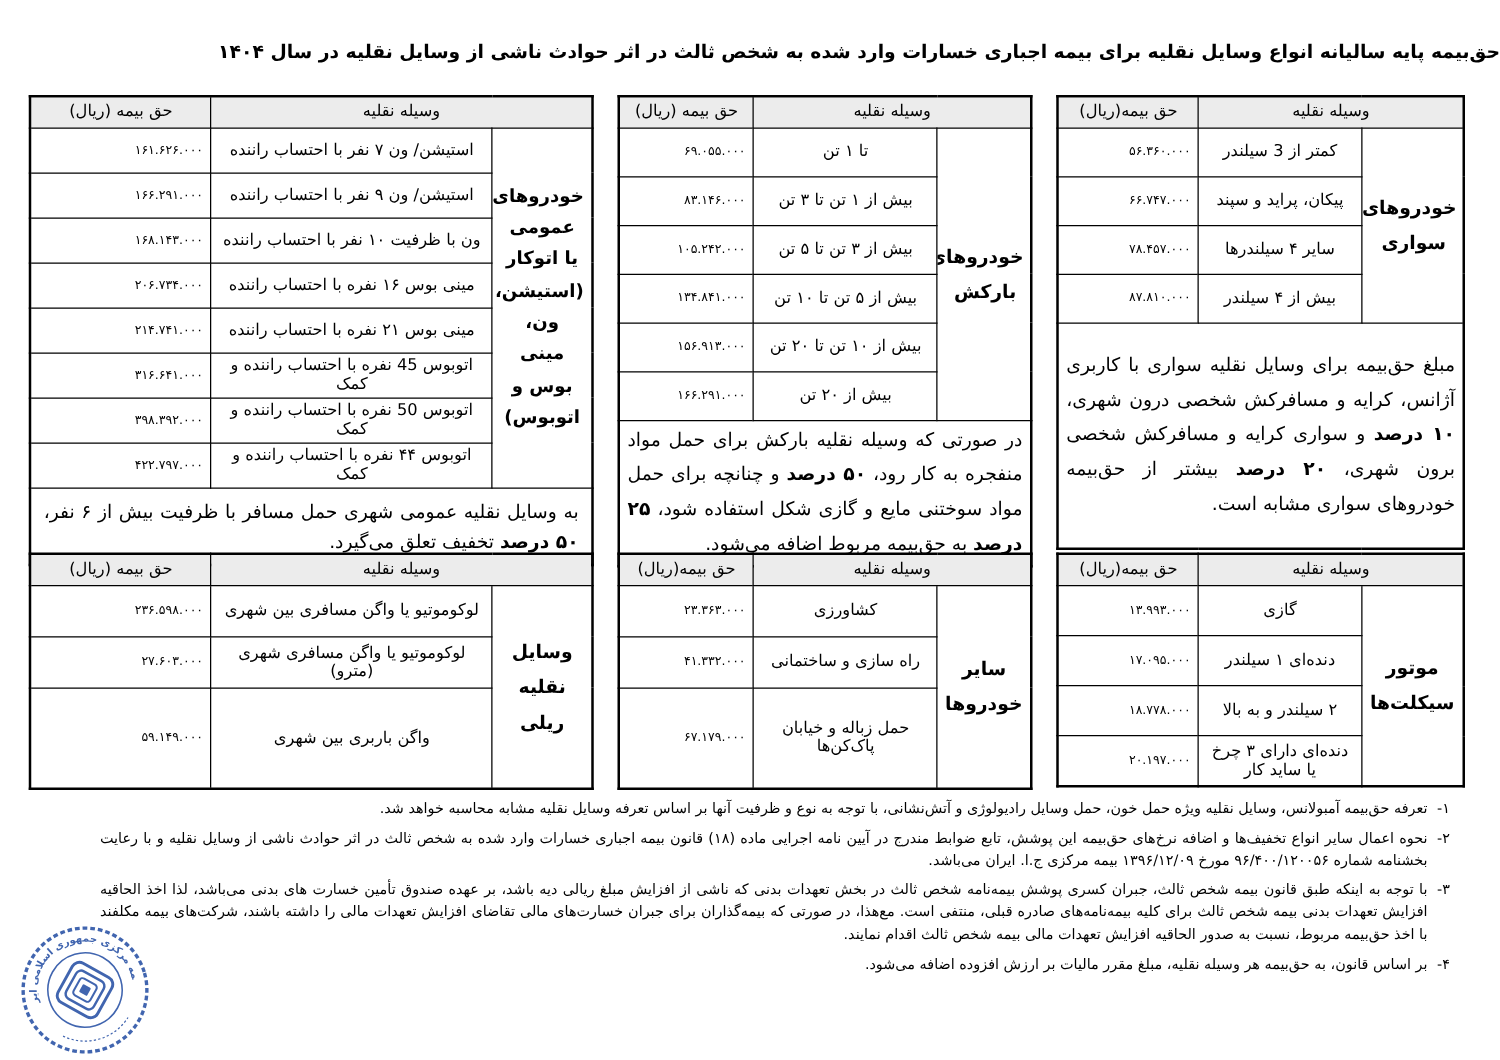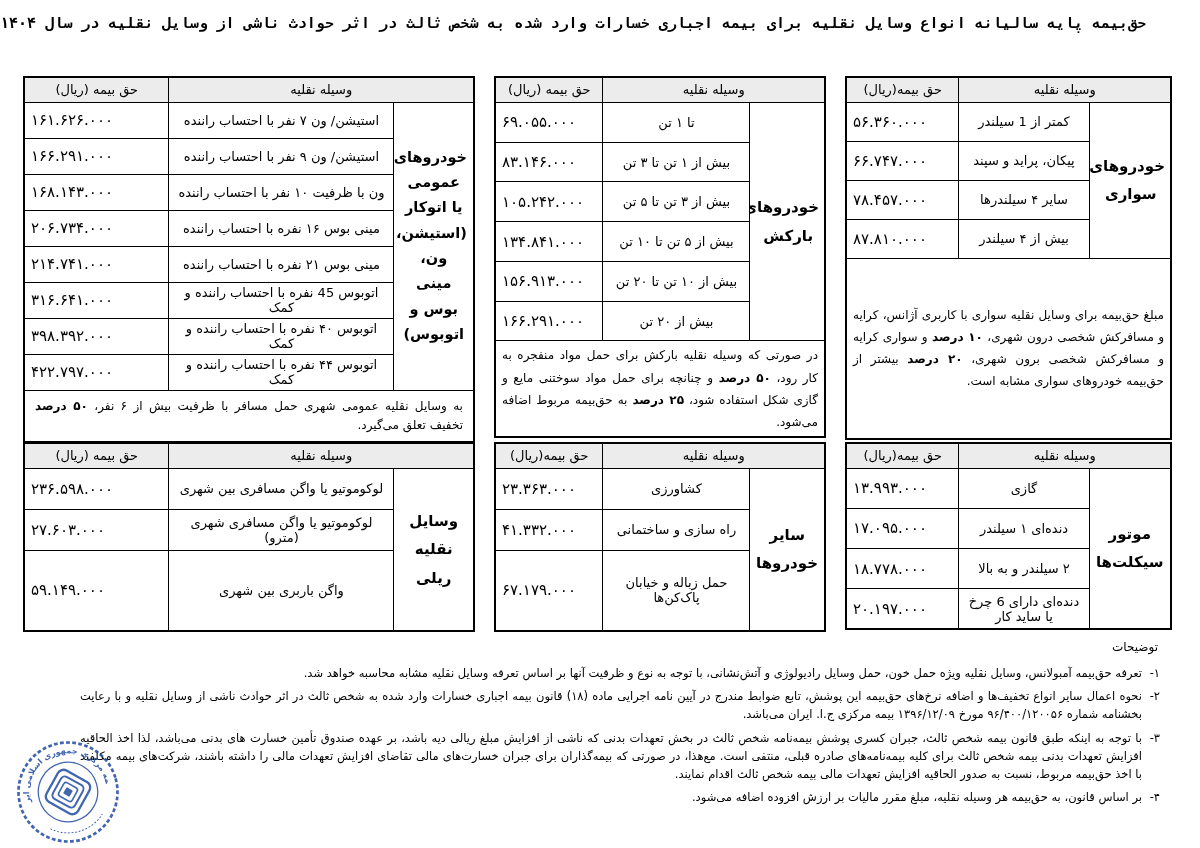--- a/index.html
+++ b/index.html
@@ -1,35 +1,35 @@
 <!DOCTYPE html>
 <html lang="fa" dir="rtl"><head>
 <meta charset="utf-8">
 <style>
   * { margin:0; padding:0; box-sizing:border-box; }
   html,body { background:#fff; }
   .page {
     position:relative; width:1200px; height:848px; background:#fff;
     font-family:"DejaVu Sans", sans-serif; color:#000; direction:rtl; overflow:hidden;
   }
-  .title-block { position:absolute; top:12px; right:0; left:0; text-align:left;font-family:Liberation Mono, monospace; }
+  .title-block { position:absolute; top:28px; right:0; left:0; text-align:right; }
   .title-line { font-size:15px; font-weight:700; line-height:1.75; }
 
   .band { position:absolute; right:28px; display:flex; flex-direction:row; }
   .band1 { top:76px; gap:19px; }
   .band2 { top:442px; gap:19px; }
 
   table.t { border-collapse:collapse; table-layout:fixed; border:2px solid #000; }
   table.t th, table.t td { border:1px solid #000; padding:2px 6px; overflow:hidden; }
   tr.hdr th { background:#ececec; font-weight:400; font-size:13px; text-align:center; }
   td.veh { font-size:13px; text-align:center; }
-  td.prm { font-size:15px; text-align:left; direction:ltr; }
+  td.prm { font-size:10px; text-align:right; direction:ltr; }
   td.glabel { font-weight:700; font-size:15px; text-align:center; vertical-align:middle; line-height:1.9; padding:2px 4px; }
   td.glabel.small { font-size:14.5px; line-height:1.75; }
-  td.note { font-size:12px; text-align:justify; text-align-last:auto; vertical-align:middle; padding:6px 12px; line-height:1.85; }
+  td.note { font-size:15px; text-align:justify; text-align-last:auto; vertical-align:middle; padding:6px 12px; line-height:1.85; }
   td.note b { font-weight:700; }
 
   .footnotes { position:absolute; top:638px; right:28px; left:30px; font-size:11.5px; line-height:1.55; }
   .fn-heading { font-size:12px; margin-right:14px; margin-bottom:8px; }
   .fn-item { display:flex; flex-direction:row; margin-bottom:6px; }
   .fn-num { flex:0 0 30px; text-align:right; padding-right:12px; }
   .fn-text { flex:1 1 auto; text-align:justify; padding-left:4px;margin-left:46px; }
 
   .seal { position:absolute; left:12px; top:738px; width:112px; height:108px; }
 </style>
@@ -50,21 +50,21 @@
           <col style="width:130px">
           <col style="width:113px">
         </colgroup>
       <tbody>
           <tr class="hdr" style="height:25px">
         <th colspan="2">وسیله نقلیه</th>
         <th>حق بیمه(ریال)</th>
       </tr>
       <tr style="height:39px">
         <td class="glabel" rowspan="4">خودروهای سواری</td>
-        <td class="veh">کمتر از 1 سیلندر</td>
+        <td class="veh">کمتر از 3 سیلندر</td>
         <td class="prm">۵۶.۳۶۰.۰۰۰</td>
       </tr>
       <tr style="height:39px">
         <td class="veh">پیکان، پراید و سپند</td>
         <td class="prm">۶۶.۷۴۷.۰۰۰</td>
       </tr>
       <tr style="height:39px">
         <td class="veh">سایر ۴ سیلندرها</td>
         <td class="prm">۷۸.۴۵۷.۰۰۰</td>
       </tr>
@@ -150,21 +150,21 @@
       </tr>
       <tr style="height:36px">
         <td class="veh">مینی بوس ۲۱ نفره با احتساب راننده</td>
         <td class="prm">۲۱۴.۷۴۱.۰۰۰</td>
       </tr>
       <tr style="height:36px">
         <td class="veh">اتوبوس 45 نفره با احتساب راننده و کمک</td>
         <td class="prm">۳۱۶.۶۴۱.۰۰۰</td>
       </tr>
       <tr style="height:36px">
-        <td class="veh">اتوبوس ۴۰ نفره با احتساب راننده و کمک</td>
+        <td class="veh">اتوبوس 50 نفره با احتساب راننده و کمک</td>
         <td class="prm">۳۹۸.۳۹۲.۰۰۰</td>
       </tr>
       <tr style="height:36px">
         <td class="veh">اتوبوس ۴۴ نفره با احتساب راننده و کمک</td>
         <td class="prm">۴۲۲.۷۹۷.۰۰۰</td>
       </tr>
       <tr>
         <td colspan="3" class="note" style="height:49px;padding:6px 10px;line-height:1.6"><span>به وسایل نقلیه عمومی شهری حمل مسافر با ظرفیت بیش از ۶ نفر، </span><b>۵۰ درصد</b><span> تخفیف تعلق می‌گیرد.</span></td>
       </tr>
     </tbody>
@@ -191,21 +191,21 @@
       </tr>
       <tr style="height:40px">
         <td class="veh">دنده‌ای ۱ سیلندر</td>
         <td class="prm">۱۷.۰۹۵.۰۰۰</td>
       </tr>
       <tr style="height:40px">
         <td class="veh">۲ سیلندر و به بالا</td>
         <td class="prm">۱۸.۷۷۸.۰۰۰</td>
       </tr>
       <tr style="height:40px">
-        <td class="veh">دنده‌ای دارای 6 چرخ یا ساید کار</td>
+        <td class="veh">دنده‌ای دارای ۳ چرخ یا ساید کار</td>
         <td class="prm">۲۰.۱۹۷.۰۰۰</td>
       </tr>
     </tbody>
       </table>
 
     <table class="t" style="width:330px;height:188px">
       <colgroup>
           <col style="width:75px">
           <col style="width:147px">
           <col style="width:108px">
@@ -253,21 +253,20 @@
       </tr>
       <tr style="height:81px">
         <td class="veh">واگن باربری بین شهری</td>
         <td class="prm">۵۹.۱۴۹.۰۰۰</td>
       </tr>
     </tbody>
       </table>
   </div>
 
   <div class="footnotes">
-    <div class="fn-heading">توضیحات</div>
     <div class="fn-item">
       <span class="fn-num">۱-</span>
       <span class="fn-text">تعرفه حق‌بیمه آمبولانس، وسایل نقلیه ویژه حمل خون، حمل وسایل رادیولوژی و آتش‌نشانی، با توجه به نوع و ظرفیت آنها بر اساس تعرفه وسایل نقلیه مشابه محاسبه خواهد شد.</span>
     </div>
     <div class="fn-item">
       <span class="fn-num">۲-</span>
       <span class="fn-text">نحوه اعمال سایر انواع تخفیف‌ها و اضافه نرخ‌های حق‌بیمه این پوشش، تابع ضوابط مندرج در آیین نامه اجرایی ماده (۱۸) قانون بیمه اجباری خسارات وارد شده به شخص ثالث در اثر حوادث ناشی از وسایل نقلیه و با رعایت بخشنامه شماره ۹۶/۴۰۰/۱۲۰۰۵۶ مورخ ۱۳۹۶/۱۲/۰۹ بیمه مرکزی ج.ا. ایران می‌باشد.</span>
     </div>
     <div class="fn-item">
       <span class="fn-num">۳-</span>

